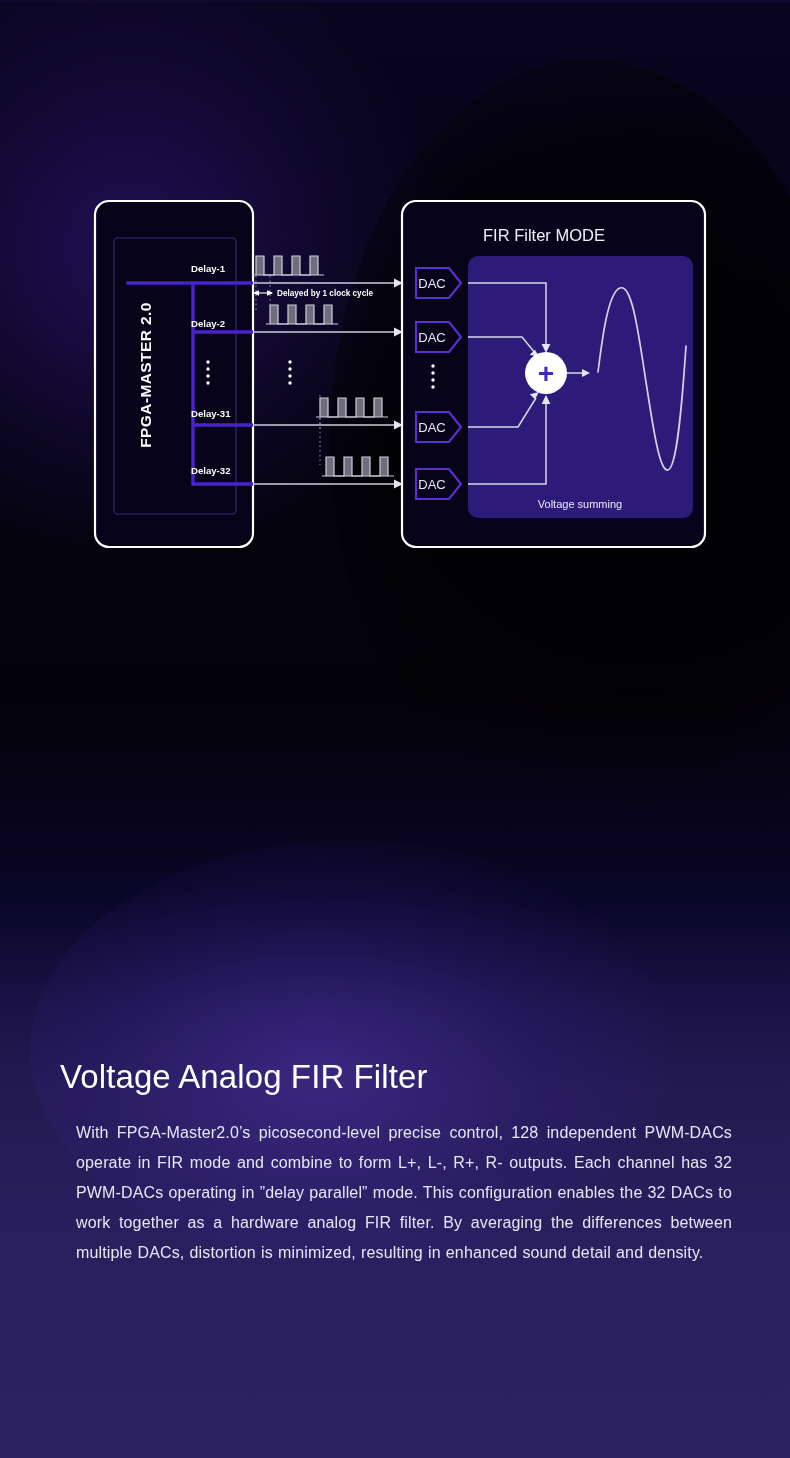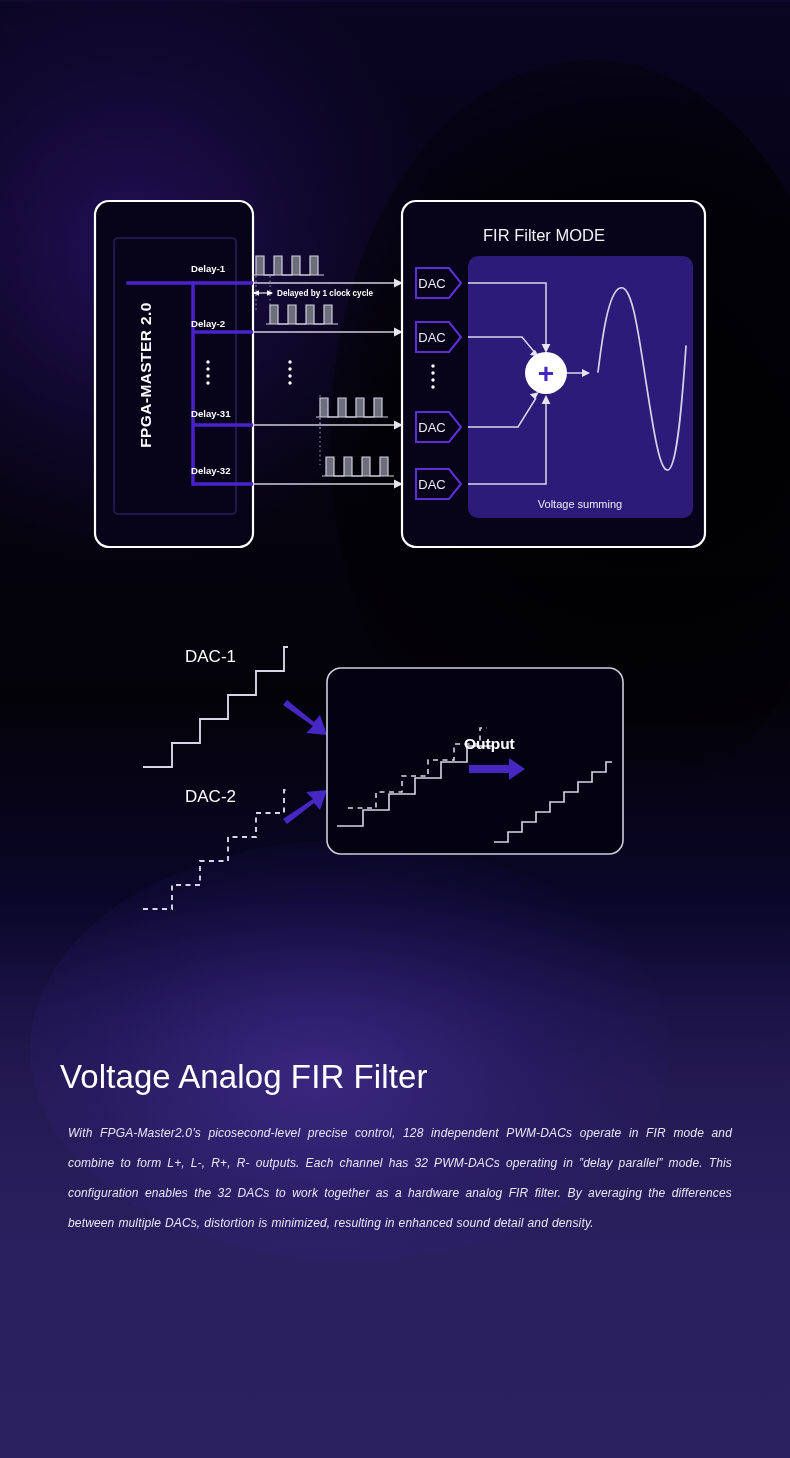--- a/index.html
+++ b/index.html
@@ -85,29 +85,28 @@
   }
   #page-title {
     color: #ffffff;
     font-size: 33px;
     font-weight: 400;
     letter-spacing: 0.1px;
     margin: 0;
     line-height: 1.15;
   }
   #body-copy {
-    margin: 22px 0 0 8px;
+    margin: 22px 0 0 16px;
     color: #e8e6f4;
-    font-size: 12px;
+    font-size: 16px;
     line-height: 30px;
     letter-spacing: 0.15px;
     text-align: justify;
     text-justify: inter-word;
     word-spacing: 0.5px;
-    font-style: italic;
   }
 </style>
 </head>
 <body>
 
 <div id="page">
 
   <div id="bg-glow-left"></div>
   <div id="bg-dark-right"></div>
   <div id="bg-glow-mid"></div>
@@ -253,50 +252,19 @@
 
       <circle cx="546" cy="373" r="21" fill="#ffffff"></circle>
       <text x="546" y="383" fill="#4527c4" font-size="28" font-weight="bold" font-family="Liberation Sans, sans-serif" text-anchor="middle">+</text>
 
       <path clip-path="url(#clipPanel)" d="M598 372 C 602 340, 608 292, 620 288 C 632 284, 638 330, 646 382 C 654 434, 660 472, 668 470 C 676 468, 681 420, 686 346" fill="none" stroke="#d5d2e6" stroke-width="1.7" stroke-linecap="round"></path>
 
       <text x="580" y="508" fill="#eceaf5" font-size="11" font-family="Liberation Sans, sans-serif" text-anchor="middle">Voltage summing</text>
     </svg>
   </div>
 
-  <div class="diagram" style="left:0px; top:600px;">
-    <svg width="790" height="340" viewBox="0 0 790 340">
-
-      <text x="185" y="62" fill="#ffffff" font-size="17" font-family="Liberation Sans, sans-serif">DAC-1</text>
-
-      <path d="M143 167 L172 167 L172 143 L200 143 L200 119 L228 119 L228 95 L256 95 L256 71 L284 71 L284 47 L288 47" fill="none" stroke="#d8d6e6" stroke-width="1.9" stroke-linejoin="miter"></path>
-
-      <text x="185" y="202" fill="#ffffff" font-size="17" font-family="Liberation Sans, sans-serif">DAC-2</text>
-
-      <path d="M143 309 L172 309 L172 285 L200 285 L200 261 L228 261 L228 237 L256 237 L256 213 L284 213 L284 190 L288 190" fill="none" stroke="#d8d6e6" stroke-width="1.9" stroke-dasharray="5 4.5" stroke-linejoin="miter"></path>
-
-      <path d="M283 105 L313 126 L306 133 L327 135 L320 115 L314 122 L287 100 Z" fill="#4527c4"></path>
-
-      <path d="M283 219 L313 199 L306 192 L327 190 L320 210 L314 203 L287 224 Z" fill="#4527c4"></path>
-
-      <rect x="327" y="668" width="0" height="0" fill="none"></rect>
-      <rect x="327" y="68" width="296" height="186" rx="14" fill="#040210" stroke="#cfcddd" stroke-width="1.6"></rect>
-
-      <path d="M337 226 L363 226 L363 210 L389 210 L389 194 L415 194 L415 178 L441 178 L441 162 L467 162 L467 146 L493 146" fill="none" stroke="#d8d6e6" stroke-width="1.6" stroke-linejoin="miter"></path>
-
-      <path d="M348 208 L376 208 L376 192 L402 192 L402 176 L428 176 L428 160 L454 160 L454 144 L480 144 L480 128 L487 128" fill="none" stroke="#d8d6e6" stroke-width="1.6" stroke-dasharray="5 4.5" stroke-linejoin="miter"></path>
-
-      <text x="464" y="149" fill="#ffffff" font-size="15.5" font-weight="bold" font-family="Liberation Sans, sans-serif">Output</text>
-
-      <path d="M469 165 L509 165 L509 158 L525 169 L509 180 L509 173 L469 173 Z" fill="#4527c4"></path>
-
-      <path d="M494 242 L508 242 L508 232 L522 232 L522 222 L536 222 L536 212 L550 212
-               L550 202 L564 202 L564 192 L578 192 L578 182 L592 182 L592 172 L606 172
-               L606 162 L612 162" fill="none" stroke="#d8d6e6" stroke-width="1.6" stroke-linejoin="miter"></path>
-    </svg>
-  </div>
 
   <div class="heading-block">
     <h1 id="page-title">Voltage Analog FIR Filter</h1>
     <p id="body-copy">With FPGA-Master2.0’s picosecond-level precise control, 128 independent PWM-DACs operate in FIR mode and combine to form L+, L-, R+, R- outputs. Each channel has 32 PWM-DACs operating in ”delay parallel” mode. This configuration enables the 32 DACs to work together as a hardware analog FIR filter. By averaging the differences between multiple DACs, distortion is minimized, resulting in enhanced sound detail and density.</p>
   </div>
 
 </div>
 
 </body></html>

